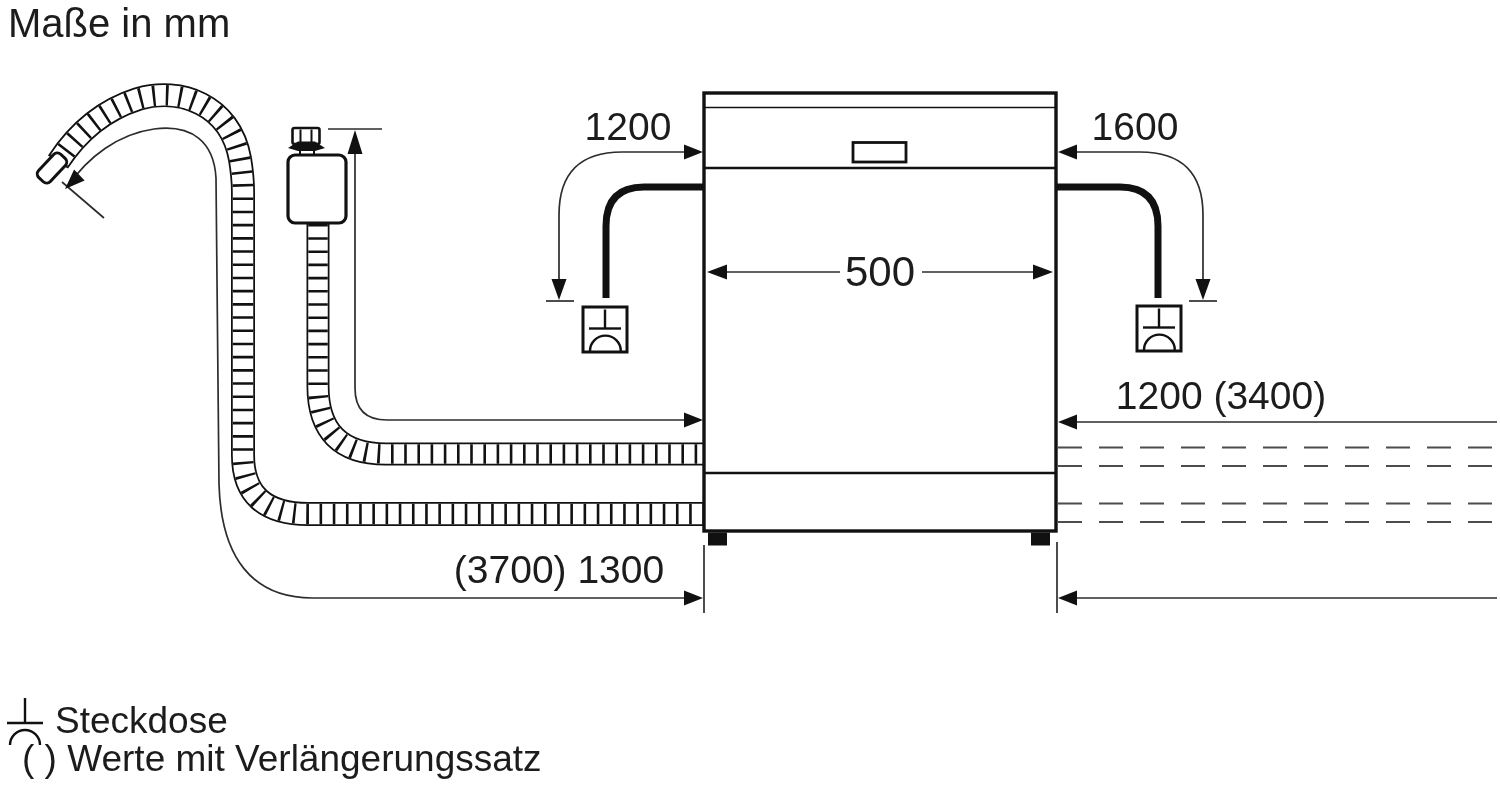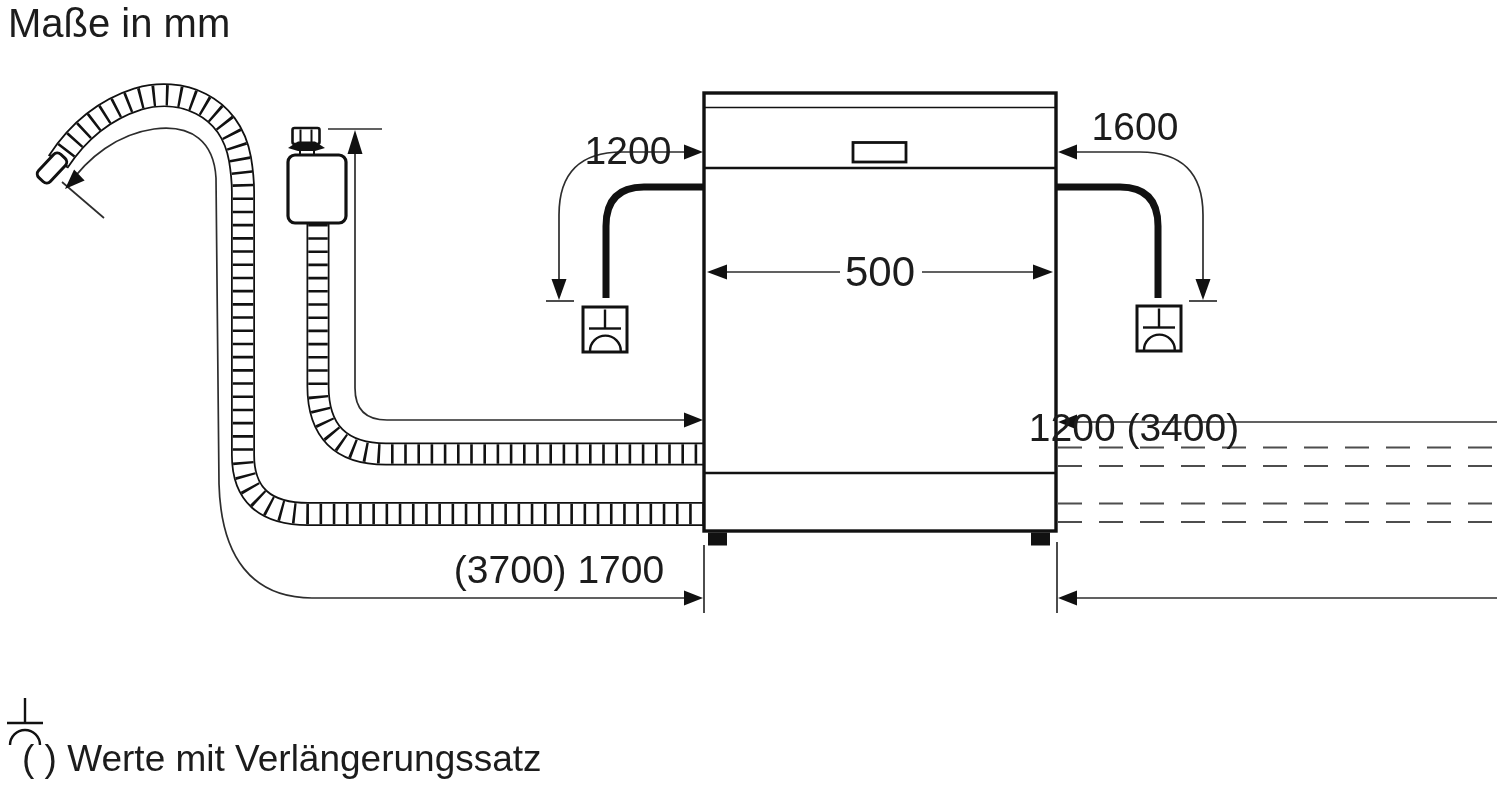--- a/index.html
+++ b/index.html
@@ -125,28 +125,29 @@
     <g>
       <line x1="25" y1="698" x2="25" y2="723"></line>
       <line x1="7" y1="723" x2="43" y2="723"></line>
       <path d="M 10,745 A 15,15 0 0 1 40,745"></path>
     </g>
   </g>
 </svg>
 
 <div class="lbl title" style="left:8px;top:3px;">Maße in mm</div>
 
-<div class="lbl dim" style="left:628px;top:107px;margin-top:24px;">1200</div>
+<div class="lbl dim" style="left:628px;top:107px;">1200</div>
 
 <div class="lbl dim" style="left:1135px;top:107px;">1600</div>
 
 <div class="lbl dim-big" style="left:880px;top:251px;">500</div>
 
 
-<div class="lbl dim" style="left:1134px;top:376px;margin-top:32px;">1200 (3400)</div>
+<div class="lbl dim" style="left:1221px;top:376px;">1200 (3400)</div>
 
-<div class="lbl dim" style="left:559px;top:550px;">(3700) 1700</div>
+<div class="lbl dim" style="left:559px;top:550px;">(3700) 1300</div>
 
 
+<div class="lbl legend" style="left:55px;top:702px;">Steckdose</div>
 
 <div class="lbl legend" style="left:2px;top:740px;margin-left:20px;">( ) Werte mit Verlängerungssatz</div>
 
 </div>
 
 </body></html>

